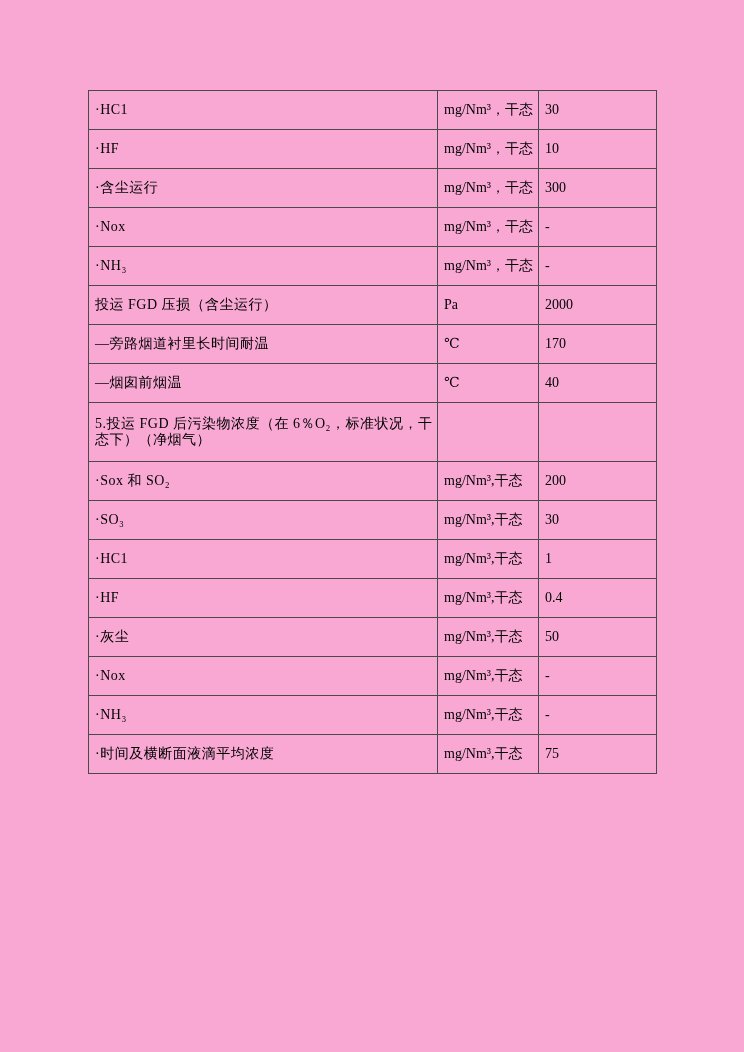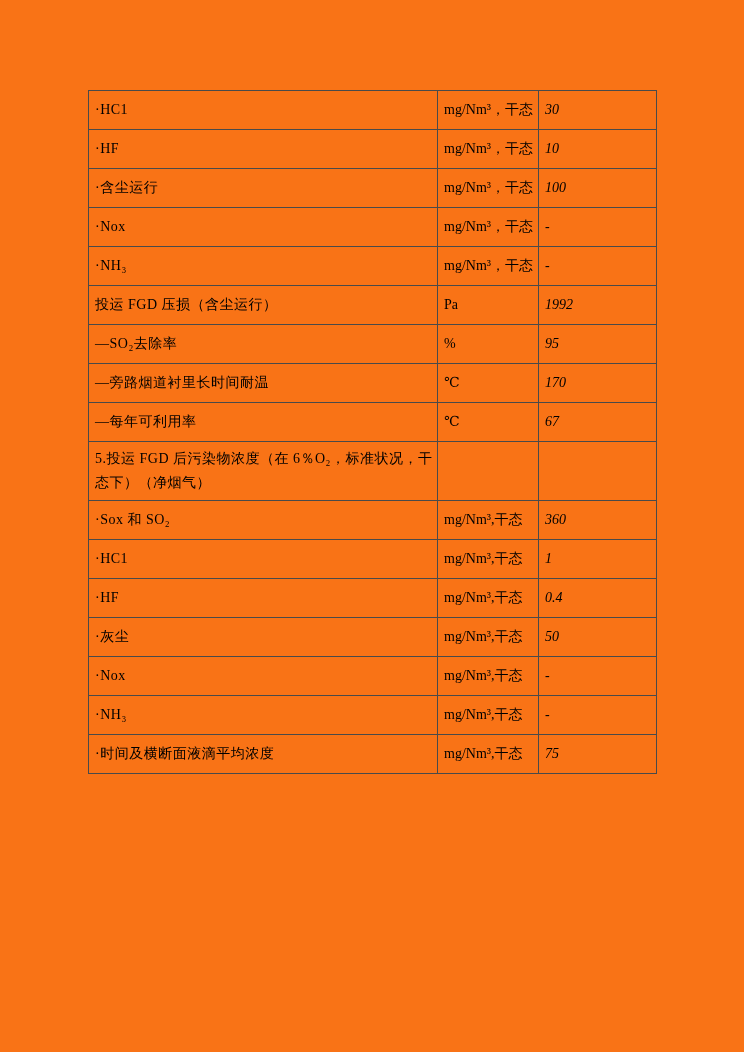--- a/index.html
+++ b/index.html
@@ -8,21 +8,21 @@
     width: 744px;
     height: 1052px;
     position: relative;
     font-family: "Liberation Serif", "DejaVu Serif", serif;
     color: #000000;
     overflow: hidden;
   }
   .page {
     position: absolute;
     inset: 0;
-    background: #f97316;
+    background: #f9a8d4;
   }
   table.spec {
     position: absolute;
     left: 88px;
     top: 90px;
     width: 568px;
     border-collapse: collapse;
     table-layout: fixed;
   }
   table.spec td {
@@ -30,83 +30,83 @@
     font-size: 14px;
     line-height: 20px;
     padding: 2px 4px 2px 6px;
     vertical-align: middle;
     height: 39px;
     overflow: hidden;
     word-break: break-all;
   }
   td.c1 { width: 349px; letter-spacing: 0.5px; }
   td.c2 { width: 101px; margin-left: 44px; }
-  td.c3 { width: 118px; font-style: italic; }
-  tr.tall td { height: 59px; line-height: 24px; }
+  td.c3 { width: 118px; }
+  tr.tall td { height: 59px; line-height: 16px; }
 </style>
 </head>
 <body>
 
 <div class="page">
   <table class="spec">
     <tbody>
       <tr>
         <td class="c1">·HC1</td>
         <td class="c2">mg/Nm³，干态</td>
         <td class="c3">30</td>
       </tr>
       <tr>
         <td class="c1">·HF</td>
         <td class="c2">mg/Nm³，干态</td>
         <td class="c3">10</td>
       </tr>
       <tr>
         <td class="c1">·含尘运行</td>
         <td class="c2">mg/Nm³，干态</td>
-        <td class="c3">100</td>
+        <td class="c3">300</td>
       </tr>
       <tr>
         <td class="c1">·Nox</td>
         <td class="c2">mg/Nm³，干态</td>
         <td class="c3">-</td>
       </tr>
       <tr>
         <td class="c1">·NH₃</td>
         <td class="c2">mg/Nm³，干态</td>
         <td class="c3">-</td>
       </tr>
       <tr>
         <td class="c1">投运 FGD 压损（含尘运行）</td>
         <td class="c2">Pa</td>
-        <td class="c3">1992</td>
-      </tr>
-      <tr>
-        <td class="c1">—SO₂去除率</td>
-        <td class="c2">%</td>
-        <td class="c3">95</td>
+        <td class="c3">2000</td>
       </tr>
       <tr>
         <td class="c1">—旁路烟道衬里长时间耐温</td>
         <td class="c2">℃</td>
         <td class="c3">170</td>
       </tr>
       <tr>
-        <td class="c1">—每年可利用率</td>
+        <td class="c1">—烟囱前烟温</td>
         <td class="c2">℃</td>
-        <td class="c3">67</td>
+        <td class="c3">40</td>
       </tr>
       <tr class="tall">
         <td class="c1">5.投运 FGD 后污染物浓度（在 6％O₂，标准状况，干态下）（净烟气）</td>
         <td class="c2"></td>
         <td class="c3"></td>
       </tr>
       <tr>
         <td class="c1">·Sox 和 SO₂</td>
         <td class="c2">mg/Nm³,干态</td>
-        <td class="c3">360</td>
+        <td class="c3">200</td>
+      </tr>
+      <tr>
+        <td class="c1">·SO₃</td>
+        <td class="c2">mg/Nm³,干态</td>
+        <td class="c3">30</td>
       </tr>
       <tr>
         <td class="c1">·HC1</td>
         <td class="c2">mg/Nm³,干态</td>
         <td class="c3">1</td>
       </tr>
       <tr>
         <td class="c1">·HF</td>
         <td class="c2">mg/Nm³,干态</td>
         <td class="c3">0.4</td>

